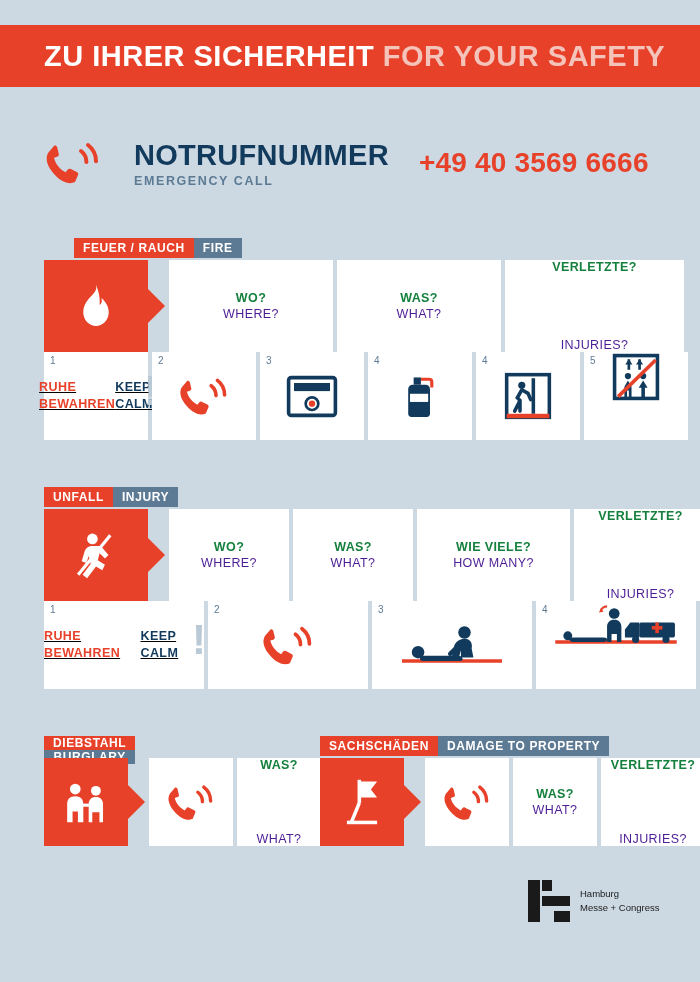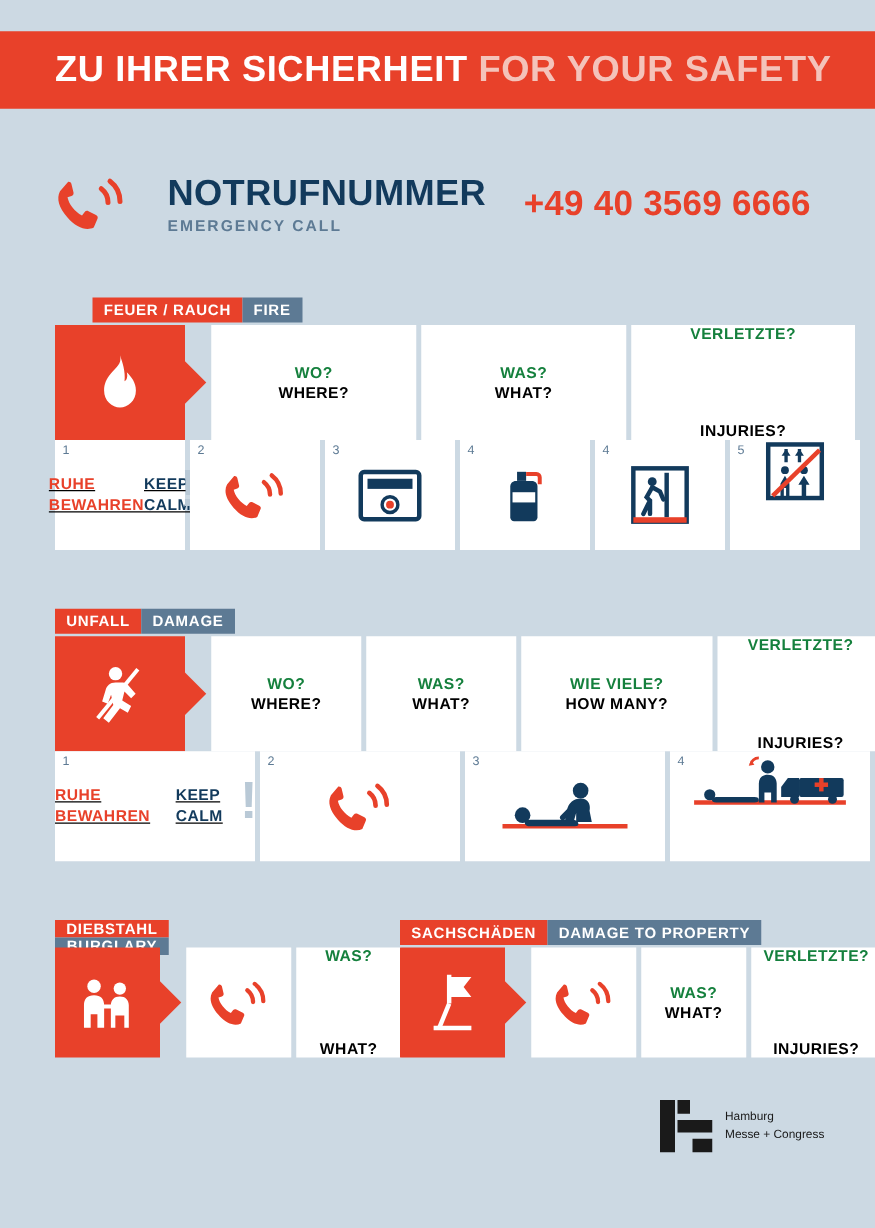--- a/index.html
+++ b/index.html
@@ -52,21 +52,21 @@
   .cards { position: absolute; display: flex; }
   .card {
     background: #ffffff;
     position: relative;
     display: flex; align-items: center; justify-content: center;
     flex-direction: column;
     margin-right: 4px;
   }
   .card:last-child { margin-right: 0; justify-content: space-between; }
   .card .q-de { font-size: 12.5px; font-weight: bold; color: #15803d; letter-spacing: 0.4px; }
-  .card .q-en { font-size: 12.5px; font-weight: bold; color: #000000; letter-spacing: 0.4px; margin-top: 2px;}
+  .card .q-en { font-size: 12.5px; font-weight: normal; color: #4c1d95; letter-spacing: 0.4px; margin-top: 2px;}
   .card .num {
     position: absolute; left: 6px; top: 3px;
     font-size: 10px; color: #5d7a94; font-weight: normal;
   }
   .redpanel {
     background: #e8412a; position: relative;
     display: flex; align-items: center; justify-content: center;
   }
   .redpanel .arrow {
     position: absolute; right: -17px; top: 50%; transform: translateY(-50%);
@@ -215,21 +215,21 @@
           <circle cx="36" cy="27" r="3.5" fill="#123a5c"></circle>
           <path d="M36 32l-5 8h3v11h4V40h3l-5-8z" fill="#123a5c"></path>
           <path d="M8 50L50 9" stroke="#e8412a" stroke-width="4"></path>
         </svg>
       </span>
     </div>
   </div>
 
   <div class="labelrow" style="left:44px; top:487px;">
     <div class="lbl red">UNFALL</div>
-    <div class="lbl blue">DAMAGE</div>
+    <div class="lbl blue">INJURY</div>
   </div>
 
   <div class="cards" style="left:44px; top:509px;">
     <div class="redpanel" style="width:104px; height:92px; margin-right:21px;">
       <span>
         <svg viewBox="0 0 56 56" width="50" height="50">
           <circle cx="24" cy="10" r="6" fill="#fff"></circle>
           <path d="M24 18c-5 0-8 3-9 7l-3 10 5 2 3-8 2 9-9 12 5 4 10-13 7 4 3-6-8-5 2-8 6 6 4-4-7-8c-2-2-4-2-6-2z" fill="#fff"></path>
           <path d="M44 6L8 50" stroke="#fff" stroke-width="3.5"></path>
         </svg>

